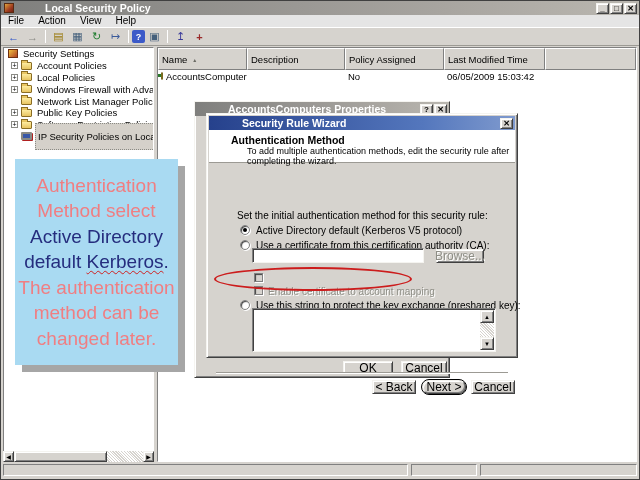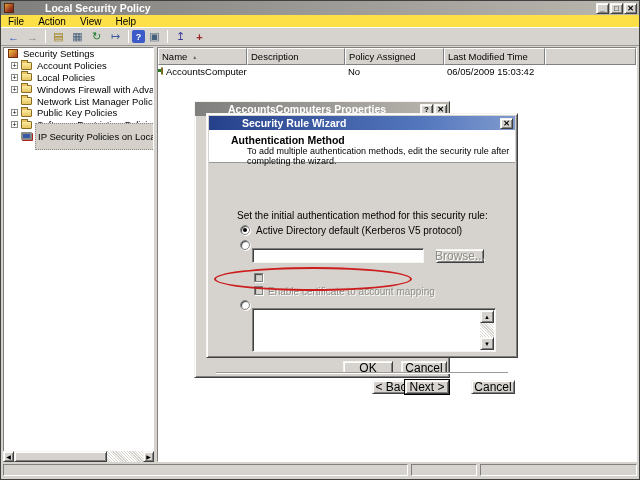--- a/index.html
+++ b/index.html
@@ -25,21 +25,21 @@
   .tb-text { flex:1; white-space:nowrap; overflow:hidden; margin-left:3px;padding-left:28px; }
   .wbtn { width:13px; height:11px; margin-left:1px; font-size:8px; font-weight:bold;
     color:#000; line-height:9px; }
 
   
   #main-titlebar { height:14px; }
   #app-icon { width:10px; height:10px; margin-left:1px;
     background:linear-gradient(135deg,#e0a43c,#a03c20 60%,#702010);
     border:1px solid #5a2a10; }
   #menubar { position:absolute; left:0; top:14px; right:0; height:13px;
-    background:#fde047; display:flex; align-items:center; font-size:10px;
+    background:#e5e5e5; display:flex; align-items:flex-start; font-size:10px;
     border-bottom:1px solid #fff; }
   .menu-item { padding:0 7px; }
   #toolbar { position:absolute; left:0; top:27px; right:0; height:18px;
     background:#d6d3ce; display:flex; align-items:center; padding-left:3px;
     border-bottom:1px solid #9c9a94; }
   .tool-icon { width:17px; height:15px; display:flex; align-items:center;
     justify-content:center; font-size:11px; margin:0 1px; }
   .tool-sep { width:1px; height:13px; background:#808080; border-right:1px solid #fff;
     margin:0 3px; }
   .g-back{color:#2a50c8; font-weight:bold;} .g-fwd{color:#8a8a84; font-weight:bold;}
@@ -81,21 +81,21 @@
   .troot { padding-left:4px; }
 
   
   #tree-hscroll { position:absolute; left:2px; bottom:17px; width:151px; height:11px;
     background:#d6d3ce; display:flex; }
   .sb-btn { width:11px; height:11px; flex:none; font-size:6px; color:#000; }
   .sb-track { flex:1; background:repeating-linear-gradient(45deg,#fff 0 1px,#d6d3ce 1px 2px); position:relative; }
   .sb-thumb { position:absolute; left:0; top:0; height:100%; width:72%; }
 
   
-  #list-header { display:flex; height:17px; font-size:9.5px; }
+  #list-header { display:flex; height:22px; font-size:9.5px; }
   .lh { padding:0 3px; display:flex; align-items:center; white-space:nowrap;
     overflow:hidden; background:#d6d3ce;
     border:1px solid; border-color:#fff #808080 #808080 #fff; }
   .sort-icon { font-size:6px; color:#6a6a64; margin-left:6px; }
   .lrow { display:flex; height:12px; align-items:center; font-size:9.5px; }
   .lc { padding:0 3px; white-space:nowrap; overflow:hidden; display:flex;
     align-items:center; }
   .w-name{width:89px;} .w-desc{width:98px;} .w-pol{width:99px;} .w-time{width:101px;}
   .w-fill{flex:1;}
   .icon-listfolder { width:11px; height:8px; background:linear-gradient(#f4e390,#d8b852);
@@ -156,21 +156,21 @@
 
   #psk-area { position:absolute; left:43px; top:104px; width:244px; height:44px; }
   #psk-scroll { position:absolute; right:1px; top:1px; width:14px; bottom:1px;
     background:repeating-linear-gradient(45deg,#fff 0 1px,#d6d3ce 1px 2px); }
   .vsb-btn { position:absolute; left:0; width:14px; height:13px; font-size:6px; }
   .vsb-up{top:0;} .vsb-down{bottom:0;}
 
   #wiz-sep { position:absolute; left:7px; right:7px; top:168px; height:2px;
     border-top:1px solid #9c9a94; border-bottom:1px solid #fff; }
   .wiz-btn { position:absolute; top:176px; width:44px; height:14px; }
-  #back-btn{left:163px;} #next-btn{left:196px;} #cancel-btn{left:262px;}
+  #back-btn{left:163px;} #next-btn{left:213px;border-radius:7px;} #cancel-btn{left:262px;}
 
   #red-ellipse { position:absolute; left:5px; top:63px; width:198px; height:24px;
     border:2px solid #cc1c1c; border-radius:50%; z-index:70; pointer-events:none; }
 </style>
 </head>
 <body>
 
 <div id="screen">
 
   <div id="main-titlebar" class="titlebar tb-inactive">
@@ -277,20 +277,23 @@
       <span class="lc w-time">06/05/2009 15:03:42</span>
     </div>
   </div>
 
   <div id="statusbar">
     <span class="status-seg seg1"></span>
     <span class="status-seg seg2"></span>
     <span class="status-seg seg3"></span>
   </div>
 
+  <div id="annotation">
+    <div class="ann-text"><span class="pink">Authentication Method select </span><span class="blue">Active Directory default </span><span class="blue wavy">Kerberos</span><span class="blue">. </span><span class="pink">The authentication method can be changed later.</span></div>
+  </div>
 
   <div id="props-dialog" class="dialog">
     <div class="titlebar tb-inactive">
       <span class="tb-text">AccountsComputers Properties</span>
       <span class="wbtn btn3d">?</span>
       <span class="wbtn btn3d">✕</span>
     </div>
     <div id="props-ok" class="dlg-btn btn3d">OK</div>
     <div id="props-cancel" class="dlg-btn btn3d">Cancel</div>
   </div>
@@ -306,30 +309,32 @@
       <div id="wiz-heading">Authentication Method</div>
     </div>
 
     <div id="wiz-body">
       <span class="wlabel" style="left:28px; top:6px;">Set the initial authentication method for this security rule:</span>
 
       <span class="radio checked" style="left:31px; top:21px;"></span>
       <span class="wlabel" style="left:47px; top:21px;">Active Directory default (Kerberos V5 protocol)</span>
 
       <span class="radio" style="left:31px; top:36px;"></span>
+      <span class="wlabel" style="left:47px; top:36px;">Use a certificate from this certification authority (CA):</span>
 
       <input id="ca-input" class="sunken-field" value="" style="">
       <span id="browse-btn" class="btn3d disabled-text">Browse...</span>
 
       <span class="checkbox" style="left:45px; top:69px;"></span>
 
       <span class="checkbox" style="left:45px; top:82px;"></span>
       <span class="wlabel disabled-text" style="left:59px; top:82px;">Enable certificate to account mapping</span>
 
       <span class="radio" style="left:31px; top:96px;"></span>
+      <span class="wlabel" style="left:47px; top:96px;">Use this string to protect the key exchange (preshared key):</span>
 
       <div id="psk-area" class="sunken-field">
         <div id="psk-scroll">
           <span class="vsb-btn vsb-up btn3d">▲</span>
           <span class="vsb-btn vsb-down btn3d">▼</span>
         </div>
       </div>
 
       <div id="wiz-sep"></div>
       <span id="back-btn" class="wiz-btn btn3d">&lt; Back</span>

